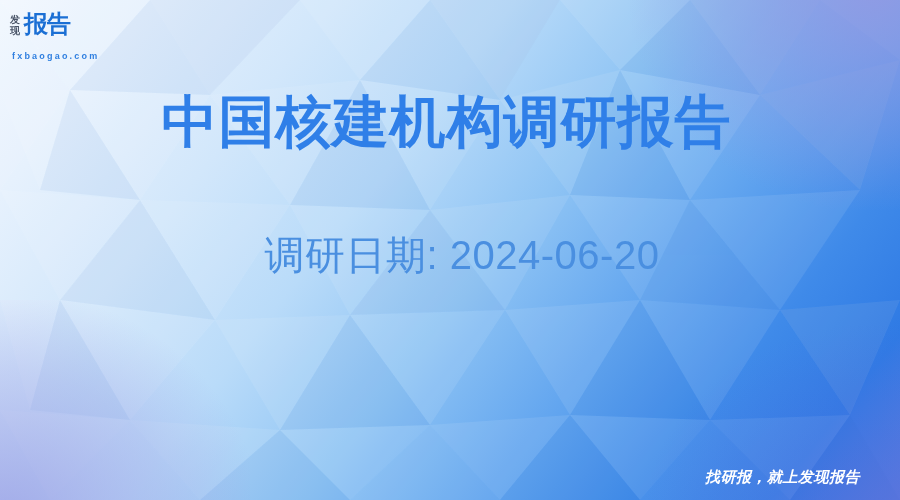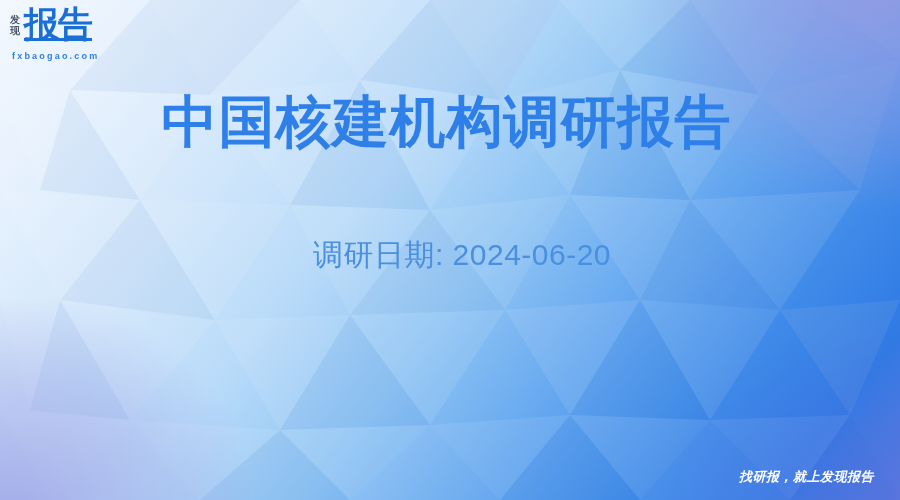--- a/index.html
+++ b/index.html
@@ -40,46 +40,46 @@
   #logo-row { display:flex; align-items:flex-end; }
   #logo-stack {
     display:flex; flex-direction:column; justify-content:center;
     margin-right:4px; padding-bottom:3px;
   }
   #logo-stack span {
     font-size:10px; line-height:11px; font-weight:700;
     color:#4a5568; letter-spacing:0;
   }
   #logo-main {
-    font-size:35px; line-height:31px; font-weight:900;
-    color:#1b6fd4; letter-spacing:-1px;text-decoration:underline;
+    font-size:24px; line-height:31px; font-weight:900;
+    color:#1b6fd4; letter-spacing:-1px;
   }
   #logo-url {
     font-size:9px; font-weight:700; color:#2f7fe0;
     letter-spacing:2.2px; margin-top:12px; padding-left:2px;
   }
 
   
   #title {
     position:absolute; left:0; right:7px; top:88px;
     text-align:center; z-index:4;
     font-size:56px; line-height:68px; font-weight:900;
     color:#2f7fe8; letter-spacing:1px;
   }
   #subtitle {
     position:absolute; left:0; right:0; top:234px;
     text-align:center; z-index:4;
-    font-size:30px; line-height:42px; font-weight:400;
+    font-size:40px; line-height:42px; font-weight:400;
     color:#4a8fe0; letter-spacing:0.5px;margin-left:24px;
   }
 
   
   #tagline {
-    position:absolute; right:26px; bottom:12px; z-index:5;
-    font-size:13px; line-height:22px; font-weight:700;
+    position:absolute; right:40px; bottom:12px; z-index:5;
+    font-size:15px; line-height:22px; font-weight:700;
     font-style:italic; color:#ffffff; letter-spacing:0.5px;
   }
 </style>
 </head>
 <body>
 
 <div id="slide">
 
   <svg id="poly" viewBox="0 0 900 500" preserveAspectRatio="none">
     <g fill="#ffffff" opacity="0.085">

